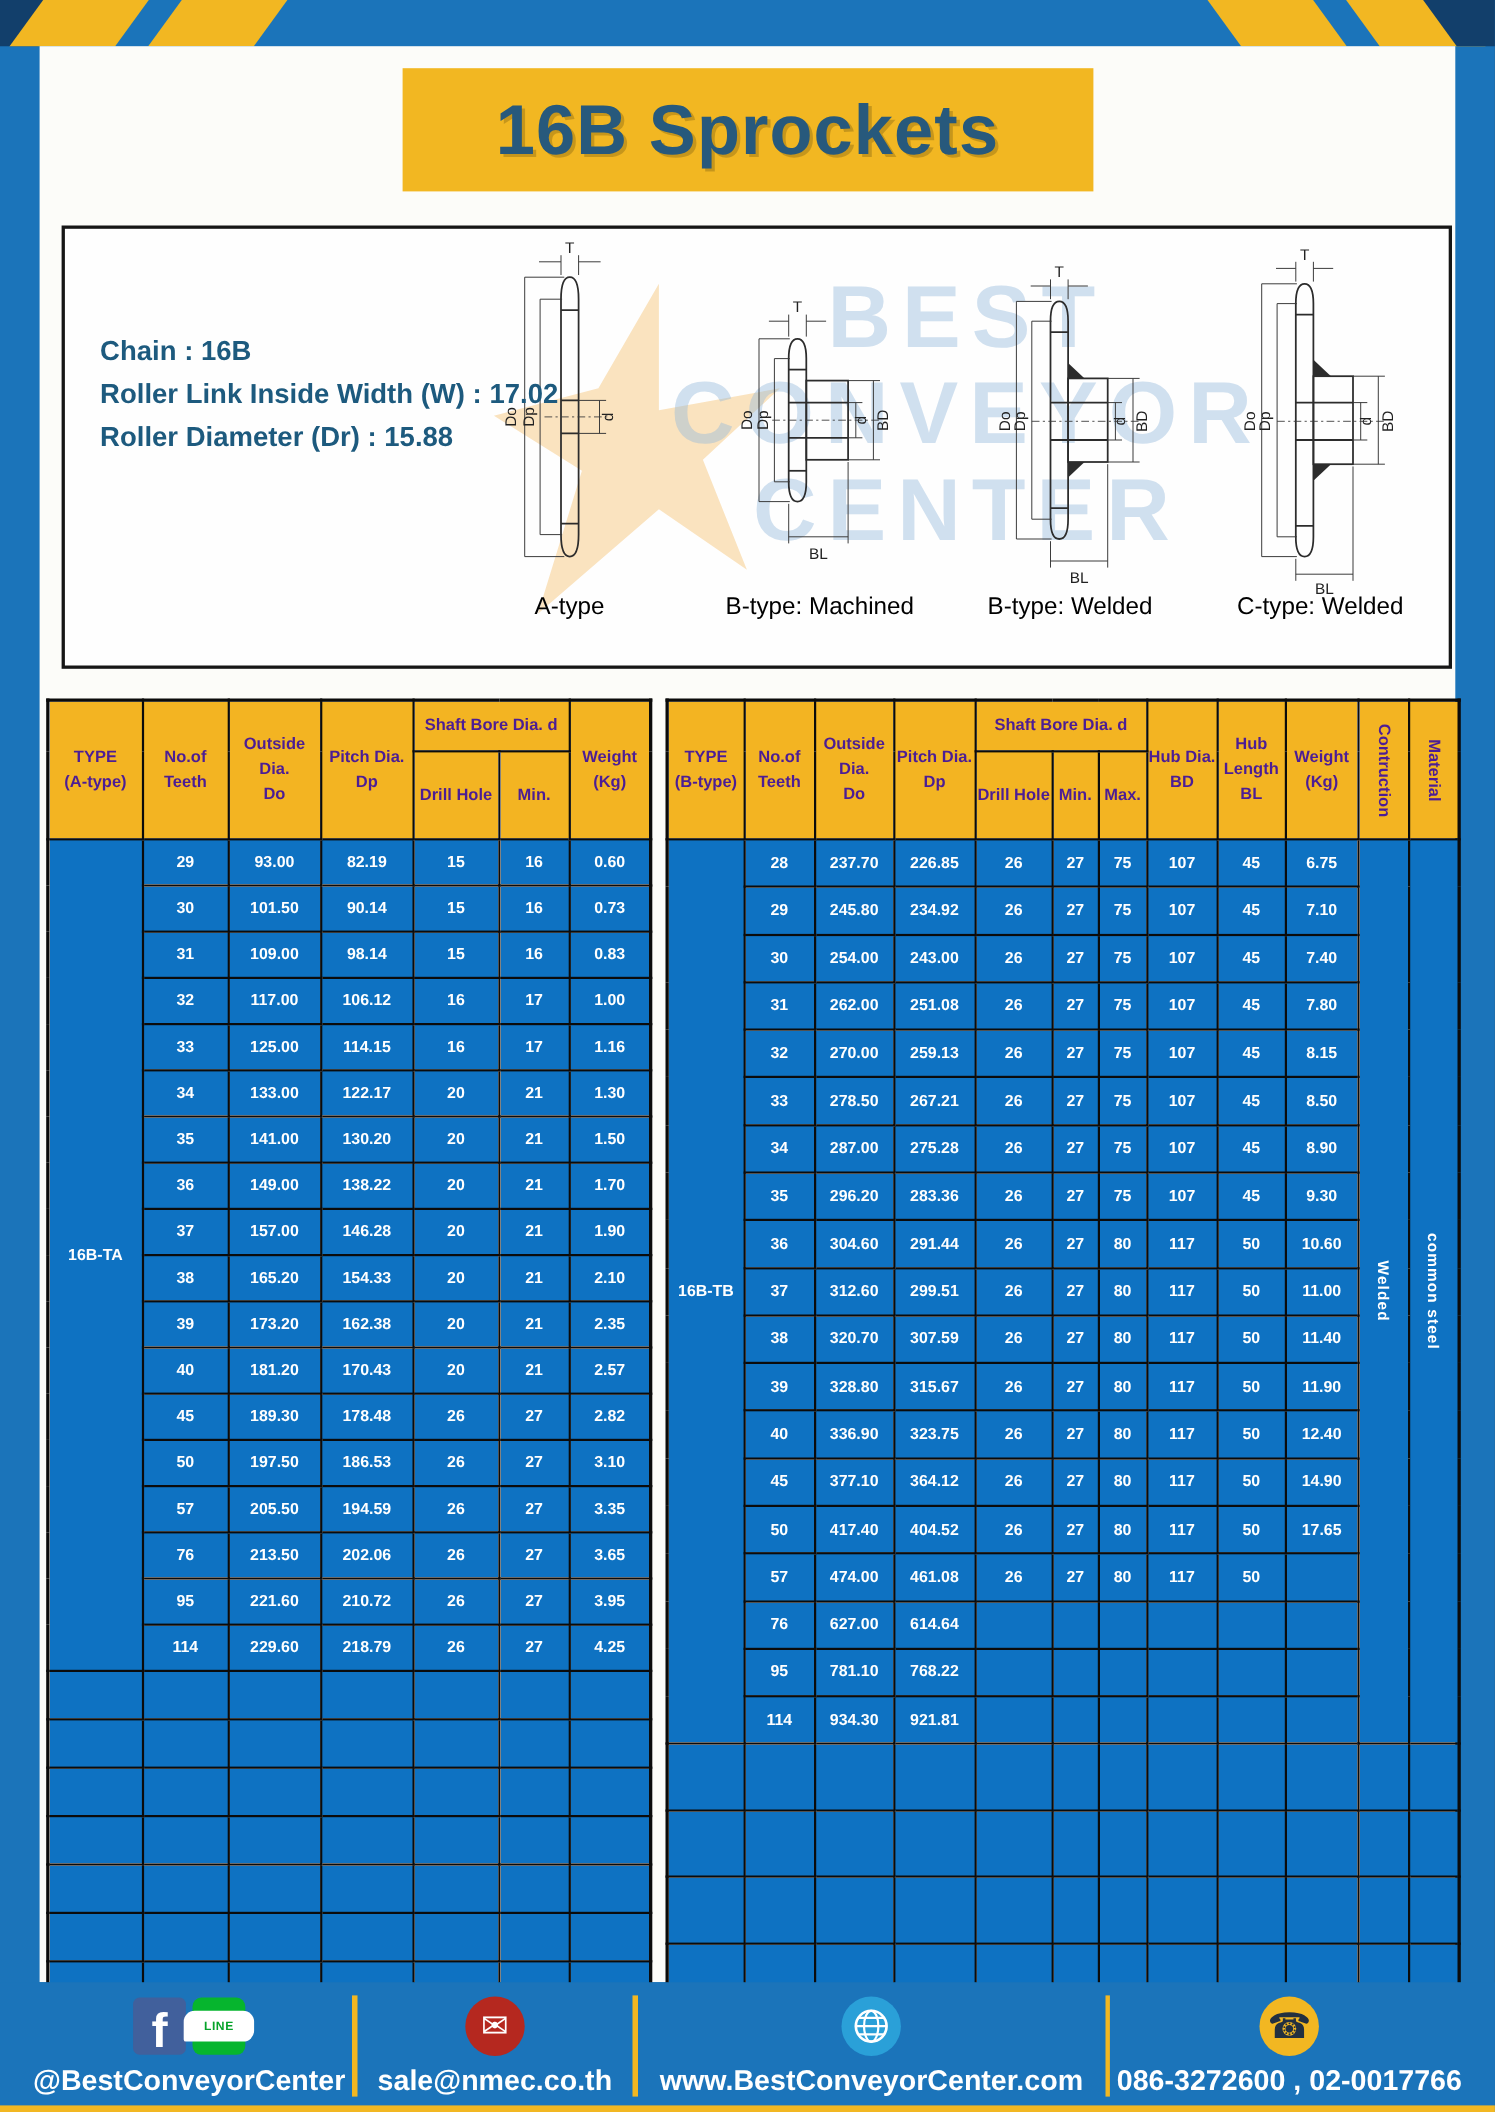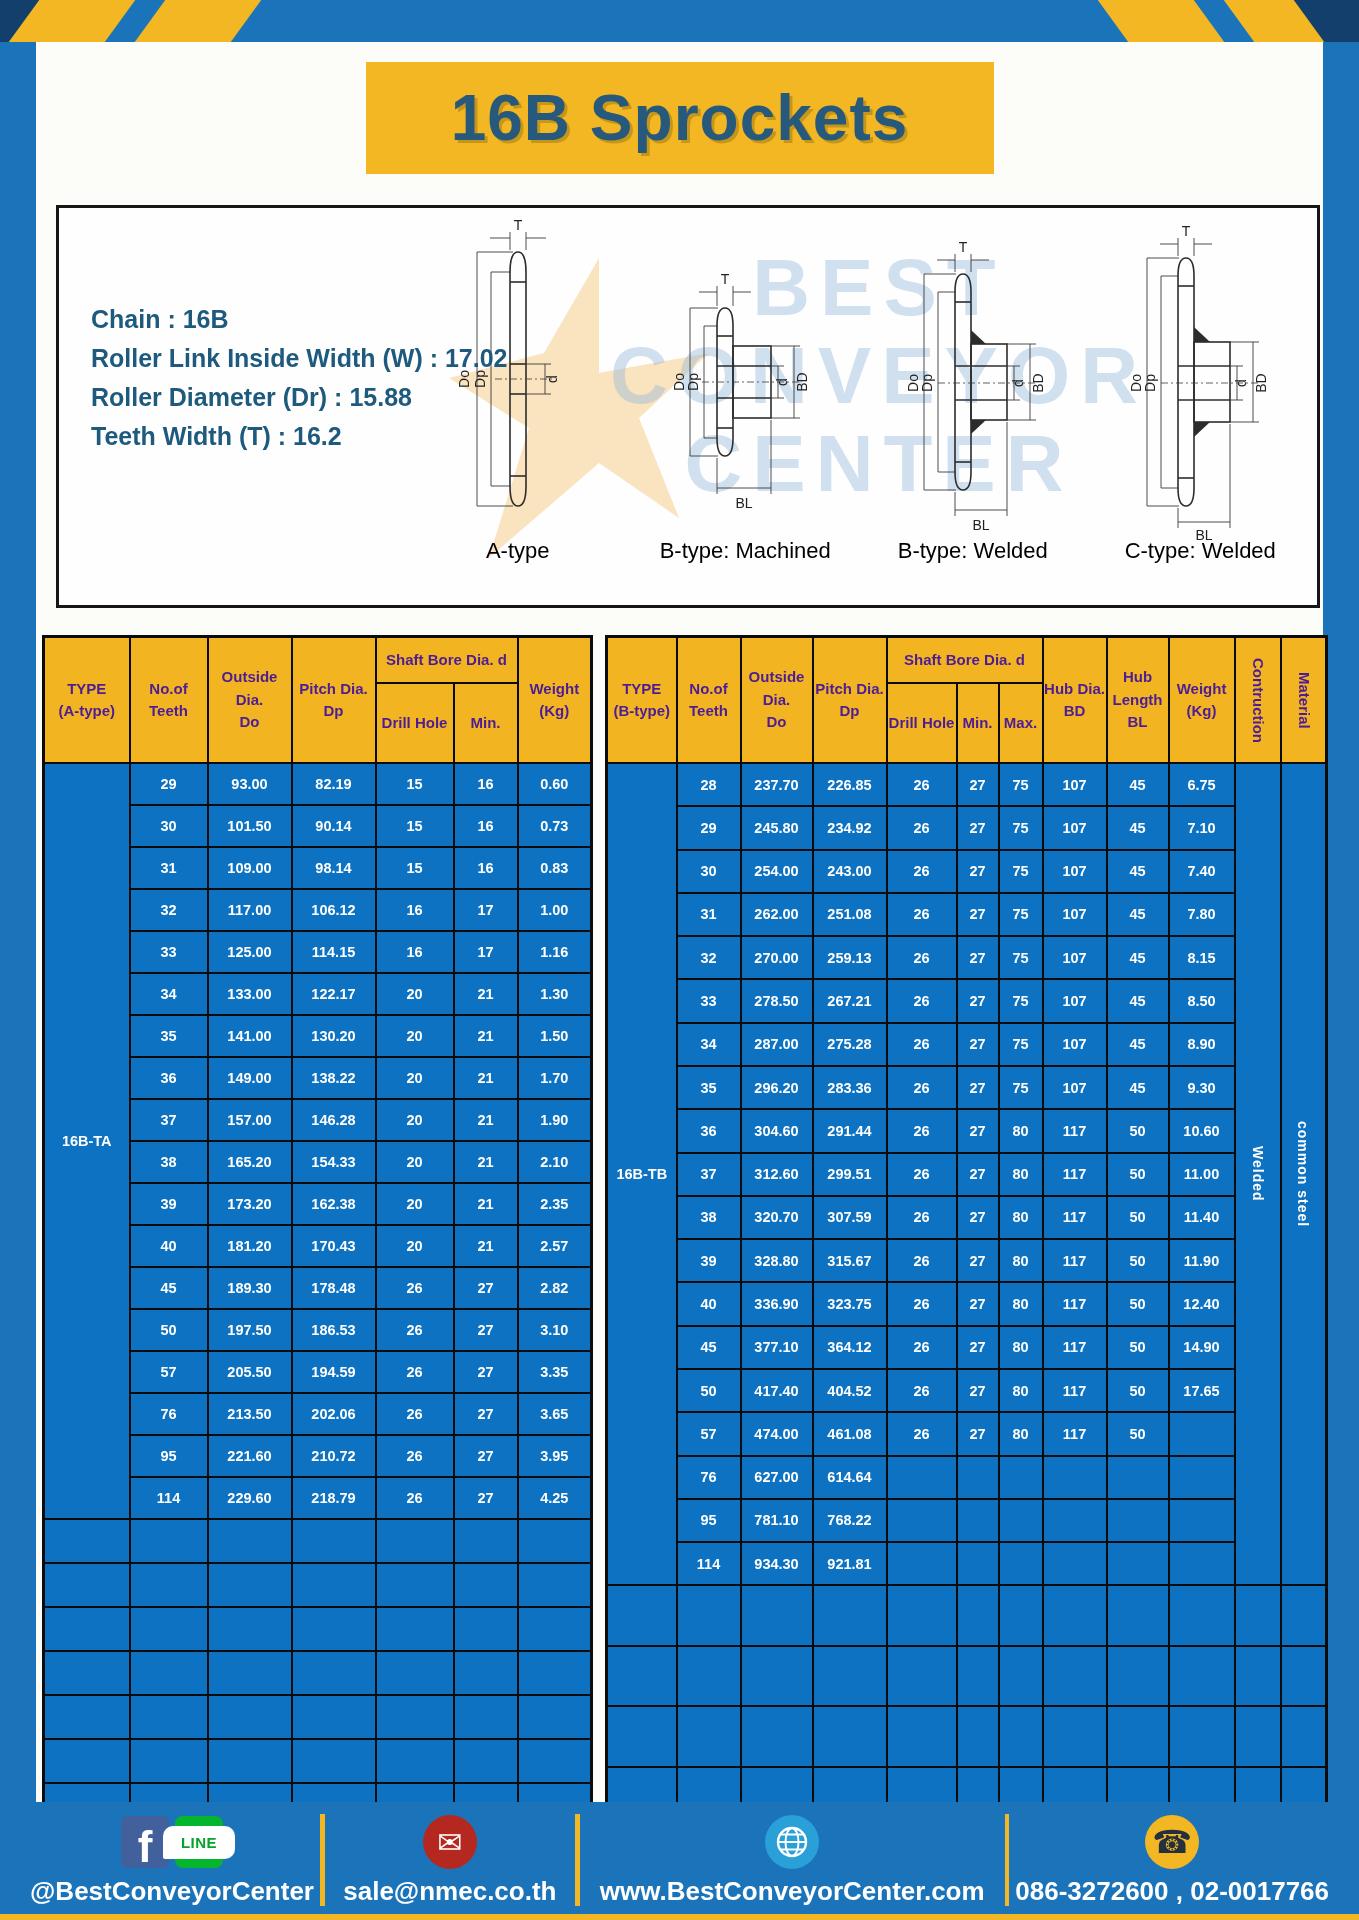--- a/index.html
+++ b/index.html
@@ -71,21 +71,21 @@
   .fsec.s2{width:260px;}
   .fsec.s3{width:450px;}
   .fsec.s4{flex:1;}
   .fdiv{width:5px;background:#f2b722;margin:12px 6px 14px 6px;}
   .ficons{display:flex;gap:6px;align-items:center;height:56px;}
   .flabel{margin-top:6px;font-size:26px;font-weight:bold;color:#ffffff;white-space:nowrap;}
   .fb{width:48px;height:52px;background:#41609c;border-radius:6px;display:flex;align-items:flex-end;
       justify-content:center;color:#fff;font-size:44px;font-weight:bold;line-height:0.95;}
   .lineicon{width:48px;height:52px;background:#06b52e;border-radius:8px;display:flex;
             align-items:center;justify-content:center;}
-  .bubble{background:#fff;border-radius:10px 10px 10px 2px;color:#06a32a;font-size:15px;
+  .bubble{background:#fff;border-radius:10px 10px 10px 2px;color:#06a32a;font-size:11px;
           font-weight:bold;padding:8px 18px;letter-spacing:0.5px;}
   .circle{width:54px;height:54px;border-radius:50%;display:flex;align-items:center;
           justify-content:center;}
   .circle.mail{background:#b5281f;color:#fff;font-size:30px;}
   .circle.globe{background:#2aa0d8;}
   .circle.phone{background:#f2b722;color:#233040;font-size:32px;}
   .bottom-strip{position:absolute;bottom:0;left:0;width:100%;height:6px;background:#f2b722;}
 </style>
 </head>
 <body>
@@ -115,21 +115,20 @@
       <div class="watermark">
         <div>BEST</div>
         <div>CONVEYOR</div>
         <div>CENTER</div>
       </div>
 
       <div class="specs">
         <div class="spec-line">Chain  :  16B</div>
         <div class="spec-line">Roller Link Inside Width (W)  :  17.02</div>
         <div class="spec-line">Roller Diameter (Dr)  :  15.88</div>
-        <div class="spec-line">Teeth Width (T)  :  16.2</div>
       </div>
 
       <div class="figures">
 
         <div class="figure">
           <svg width="170" height="330" viewBox="0 0 170 330">
             <path class="draw" d="M77,58 Q77,38 85,38 Q93,38 93,58 L93,272 Q93,292 85,292 Q77,292 77,272 Z"></path>
             <line class="draw" x1="77" y1="68" x2="93" y2="68"></line>
               <line class="draw" x1="77" y1="262" x2="93" y2="262"></line>
             <line class="draw" x1="77" y1="150" x2="93" y2="150"></line>

